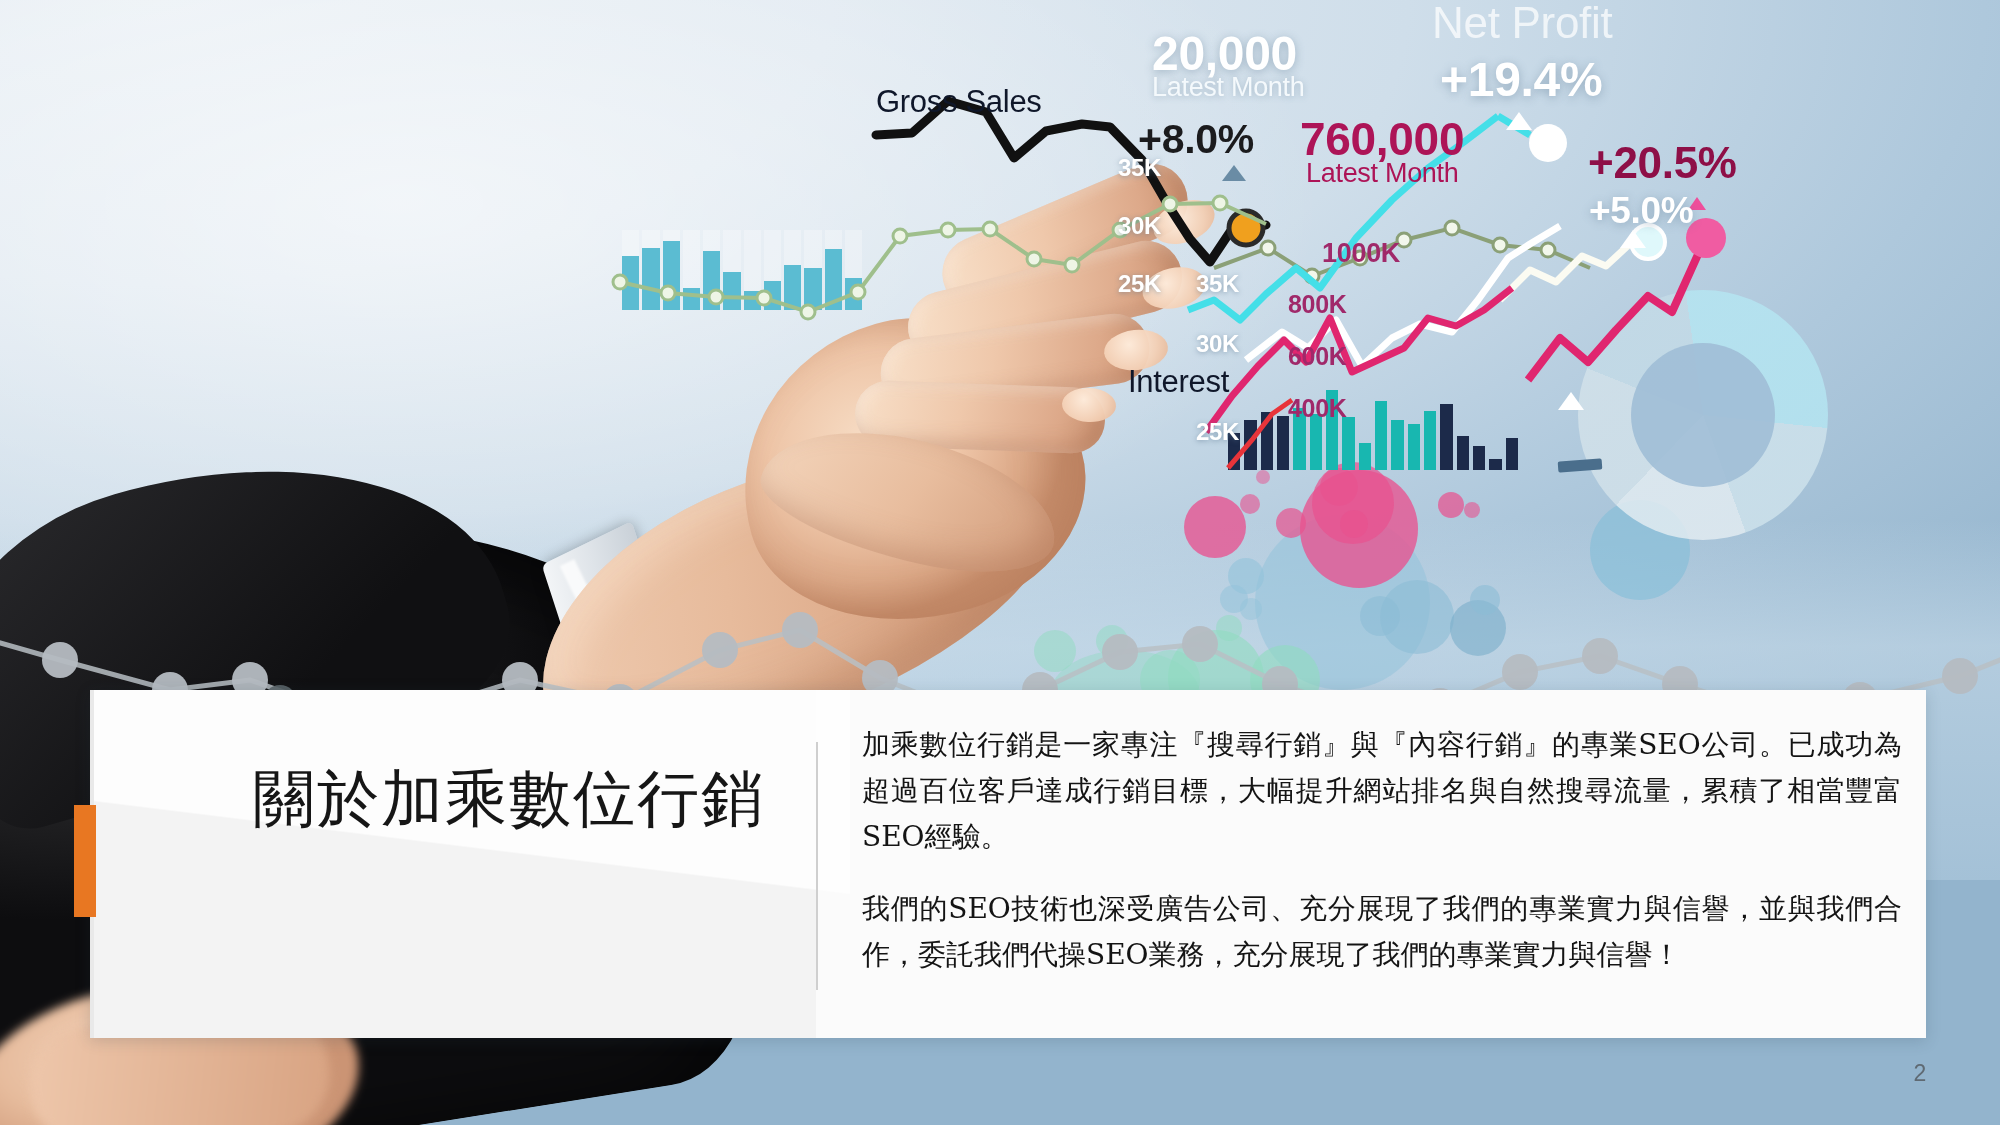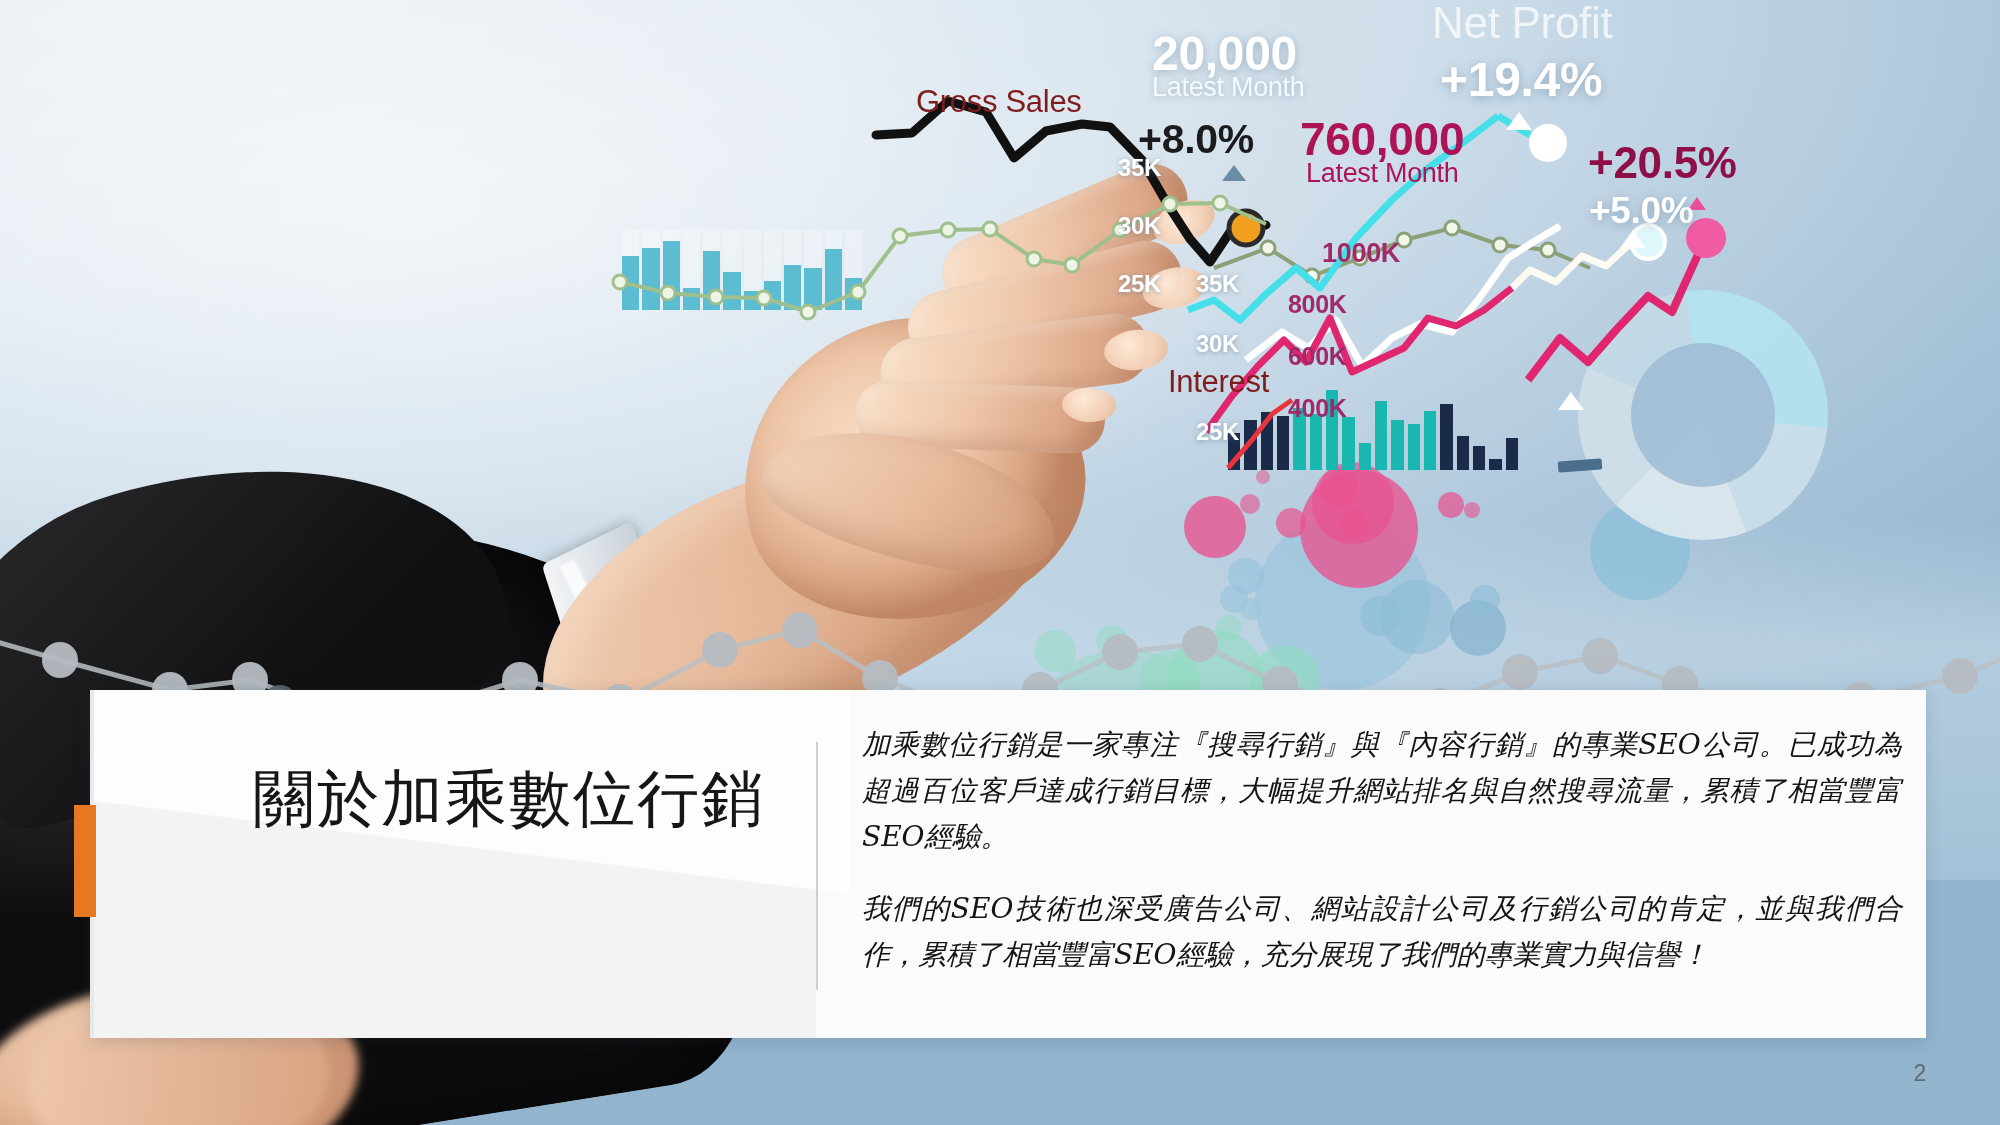--- a/index.html
+++ b/index.html
@@ -81,21 +81,21 @@
   
   .ovl{position:absolute;inset:0;}
   .lbl{position:absolute;font-weight:700;white-space:nowrap;letter-spacing:-.3px;}
 
   .big-white{color:#ffffff;text-shadow:0 2px 10px rgba(90,120,145,.45);}
   .mid-white{color:#f4f9fc;text-shadow:0 1px 6px rgba(90,120,145,.4);}
   .soft-white{color:rgba(255,255,255,.72);font-weight:400;}
   .magenta{color:#ad1457;}
   .magenta-d{color:#8e0f47;}
   .dark{color:#1b1b1d;}
-  .greyish{color:#7f1d1d;font-weight:400;margin-left:40px;}
+  .greyish{color:#0f172a;font-weight:400;}
   .axis{color:#ffffff;font-weight:700;text-shadow:0 1px 5px rgba(80,110,135,.5);}
   .axis-d{color:#a0296a;font-weight:700;}
 
   .tri{position:absolute;width:0;height:0;}
   .tri-w{border-left:13px solid transparent;border-right:13px solid transparent;border-bottom:18px solid #ffffff;}
   .tri-s{border-left:12px solid transparent;border-right:12px solid transparent;border-bottom:16px solid #6a8ca5;}
   .tri-p{border-left:9px solid transparent;border-right:9px solid transparent;border-bottom:13px solid #ef4e9b;}
 
   
   .bars-lite{position:absolute;left:622px;top:230px;width:240px;height:80px;display:flex;align-items:flex-end;gap:3px;}
@@ -138,21 +138,21 @@
   .accent{position:absolute;left:74px;top:805px;width:22px;height:112px;background:#e87722;}
 
   .title{position:absolute;left:145px;top:762px;width:620px;
       font-family:"DejaVu Serif","Liberation Serif",serif;
       font-size:62px;line-height:1.2;color:#161616;letter-spacing:2px;text-align:right;}
 
   .vdiv{position:absolute;left:816px;top:742px;width:2px;height:248px;background:#cfcfcf;}
 
   .body-txt{position:absolute;left:862px;top:722px;width:1040px;
       font-family:"DejaVu Serif","Liberation Serif",serif;
-      font-size:28px;line-height:1.64;color:#141414;font-style:italic;}
+      font-size:28px;line-height:1.64;color:#141414;}
   .body-txt p{margin:0 0 26px 0;text-align:justify;}
   .body-txt p:last-child{margin-bottom:0;}
 
   .pagenum{position:absolute;left:1900px;top:1060px;width:40px;text-align:center;
       font-size:23px;color:#5f6a73;font-family:"Liberation Sans",sans-serif;}
 </style>
 </head>
 <body>
 
 <div class="slide">
@@ -400,17 +400,17 @@
   <div class="card-left-edge"></div>
 
   <div class="accent"></div>
 
   <div class="title">關於加乘數位行銷</div>
 
   <div class="vdiv"></div>
 
   <div class="body-txt">
     <p>加乘數位行銷是一家專注『搜尋行銷』與『內容行銷』的專業SEO公司。已成功為超過百位客戶達成行銷目標，大幅提升網站排名與自然搜尋流量，累積了相當豐富SEO經驗。</p>
-    <p>我們的SEO技術也深受廣告公司、網站設計公司及行銷公司的肯定，並與我們合作，累積了相當豐富SEO經驗，充分展現了我們的專業實力與信譽！</p>
+    <p>我們的SEO技術也深受廣告公司、充分展現了我們的專業實力與信譽，並與我們合作，委託我們代操SEO業務，充分展現了我們的專業實力與信譽！</p>
   </div>
 
   <div class="pagenum">2</div>
 </div>
 
 </body></html>

